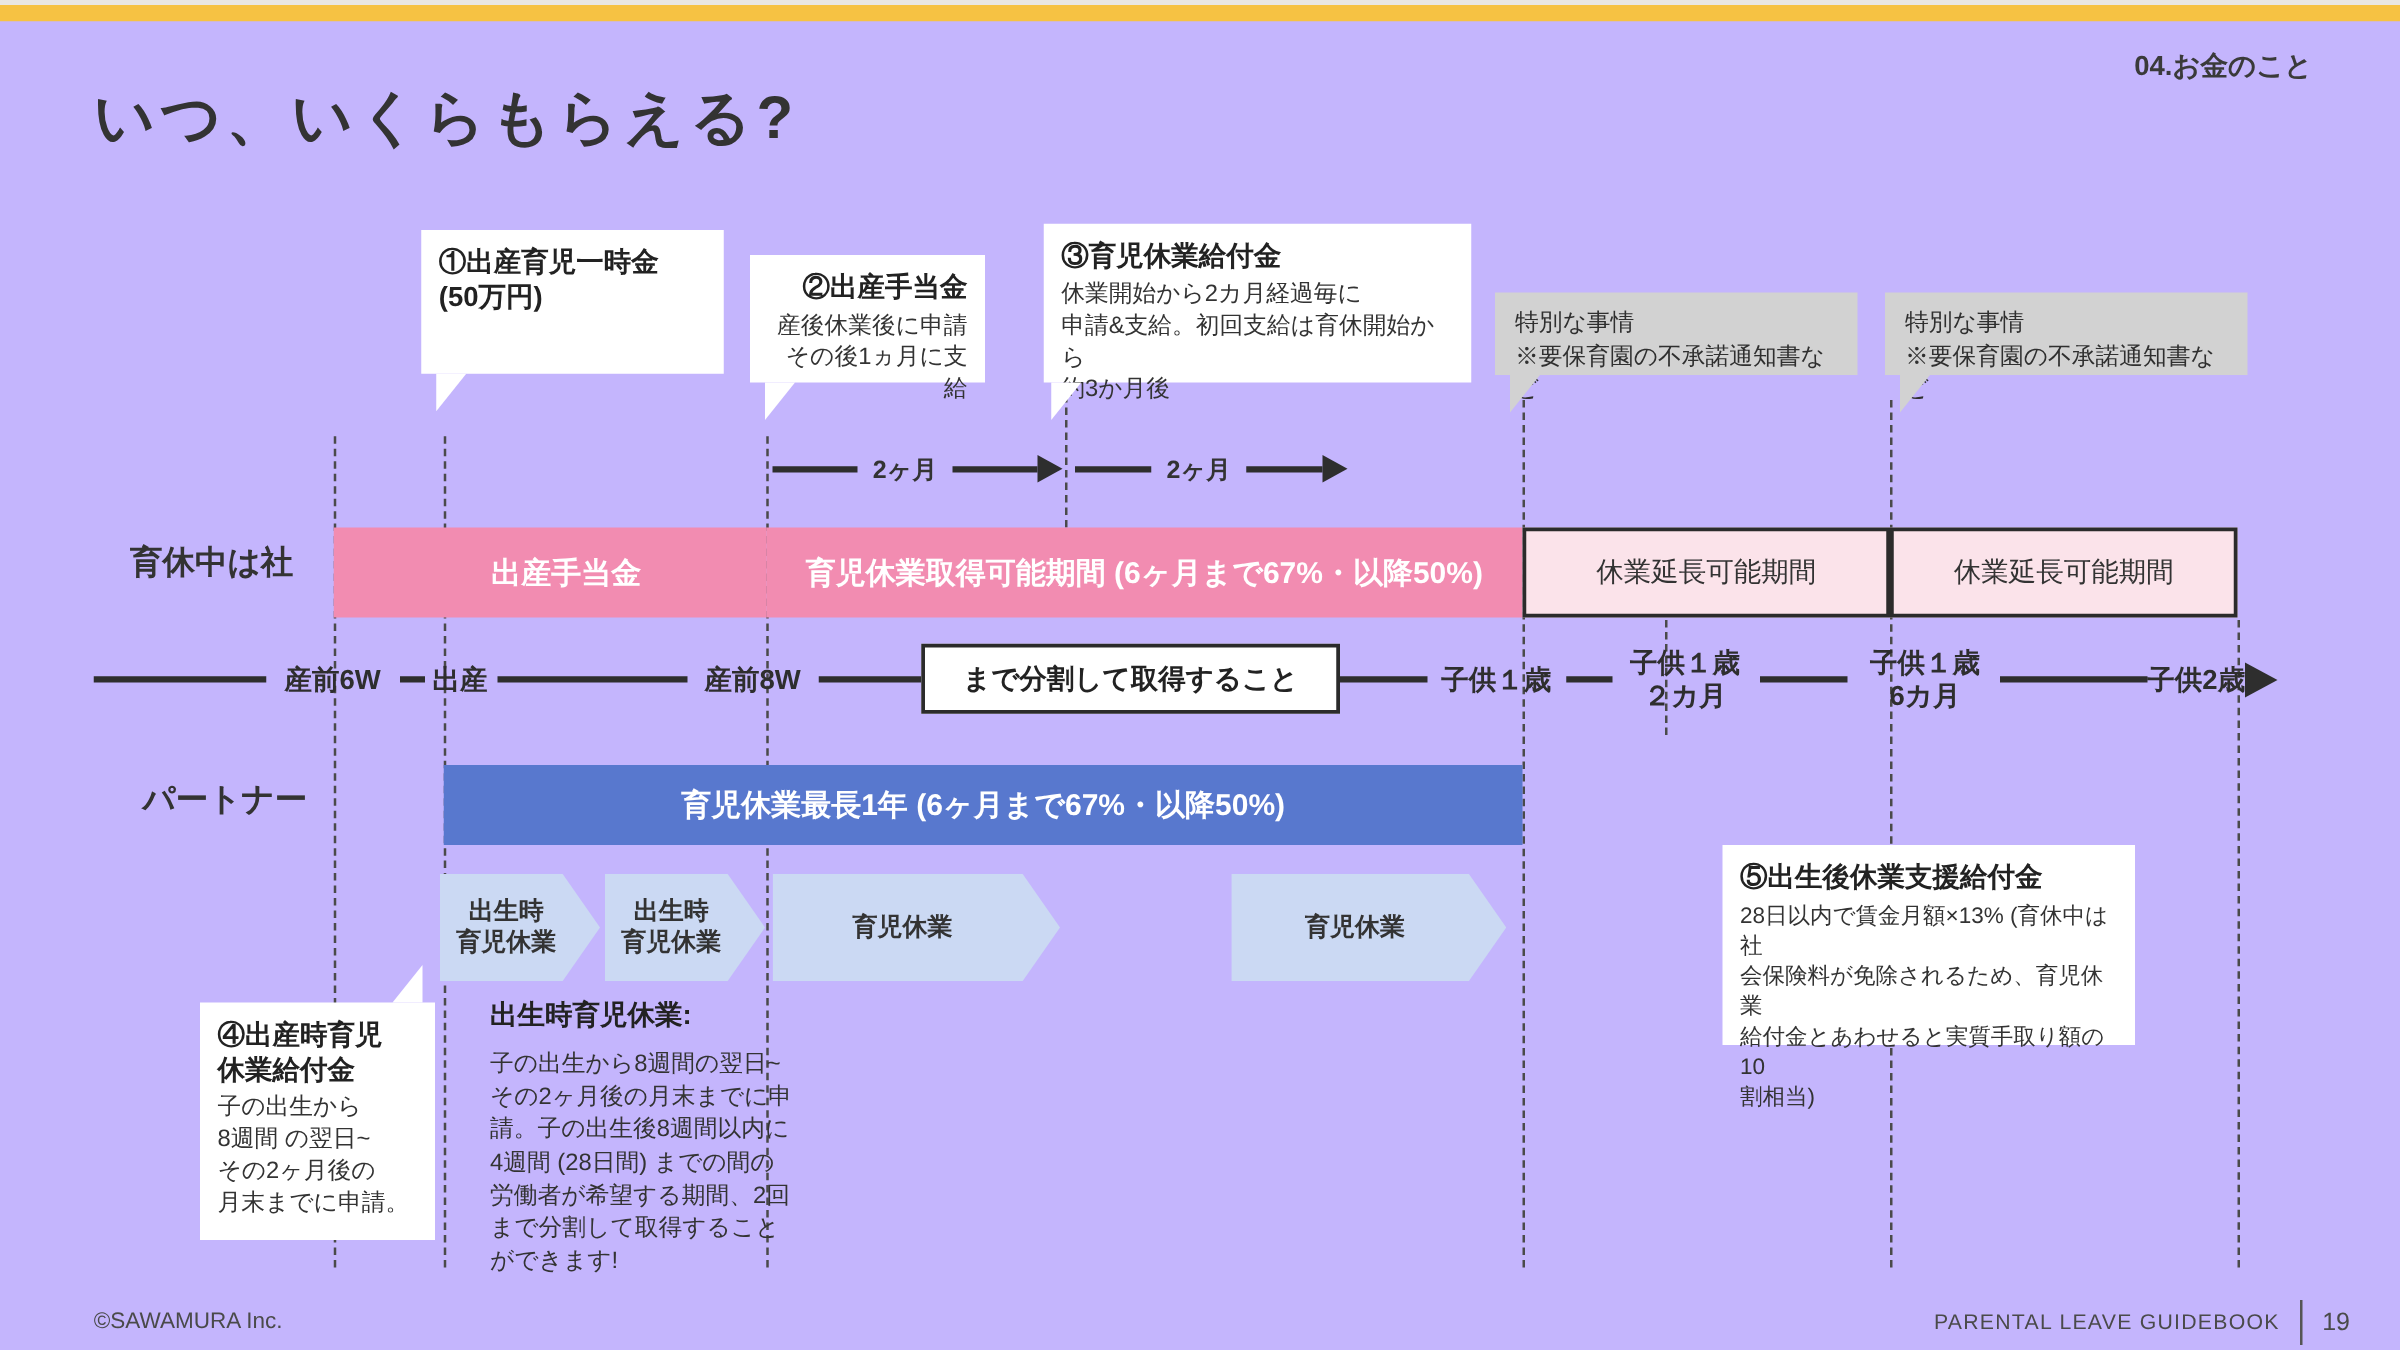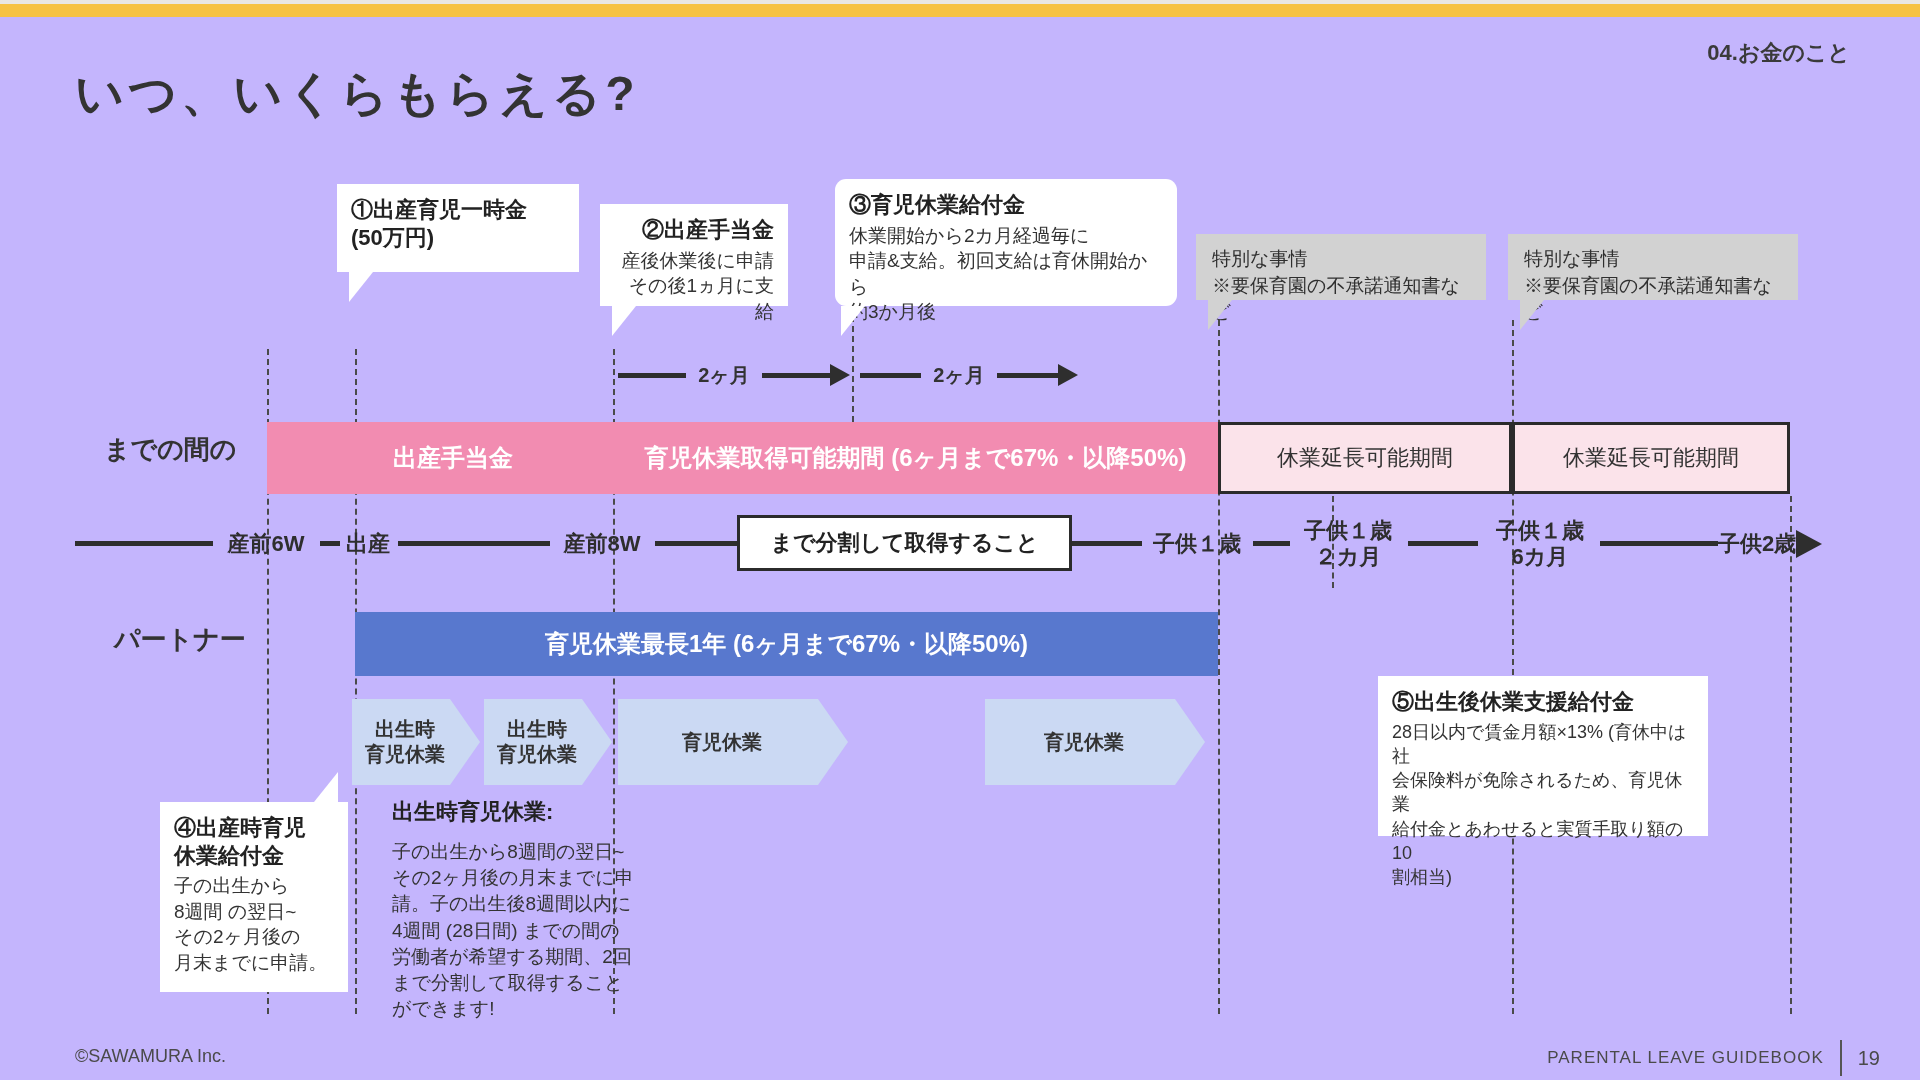--- a/index.html
+++ b/index.html
@@ -67,32 +67,32 @@
 
   <div class="dash" style="left:267px;top:345px;height:665px;"></div>
   <div class="dash" style="left:355px;top:345px;height:665px;"></div>
   <div class="dash" style="left:613px;top:345px;height:665px;"></div>
   <div class="dash" style="left:852px;top:302px;height:116px;"></div>
   <div class="dash" style="left:1218px;top:316px;height:694px;"></div>
   <div class="dash" style="left:1332px;top:492px;height:92px;"></div>
   <div class="dash" style="left:1512px;top:316px;height:694px;"></div>
   <div class="dash" style="left:1790px;top:492px;height:518px;"></div>
 
-  <div class="callout" style="left:337px;top:180px;width:242px;height:88px;">
+  <div class="callout" style="left:337px;top:180px;width:242px;height:115px;">
     <div class="t pre">①出産育児一時金
 (50万円)</div>
     <div class="tail-down"></div>
   </div>
   <div class="callout" style="left:600px;top:200px;width:188px;height:102px;text-align:right;">
     <div class="t">②出産手当金</div>
     <div class="b pre">産後休業後に申請
 その後1ヵ月に支給</div>
     <div class="tail-down"></div>
   </div>
-  <div class="callout" style="left:835px;top:175px;width:342px;height:127px;border-radius:11px;">
+  <div class="callout" style="left:835px;top:175px;width:342px;height:127px;">
     <div class="t">③育児休業給付金</div>
     <div class="b pre">休業開始から2カ月経過毎に
 申請&amp;支給。初回支給は育休開始から
 約3か月後</div>
     <div class="tail-down" style="left:6px;"></div>
   </div>
 
   <div class="gray-note pre" style="left:1196px;top:230px;width:290px;height:66px;">特別な事情
 ※要保育園の不承諾通知書など</div>
   <div class="gray-note" style="left:1196px;top:230px;width:0;height:66px;padding:0;">
@@ -110,21 +110,21 @@
     <div class="ln"></div>
     <div class="head"></div>
   </div>
   <div class="dur" style="left:860px;width:218px;">
     <div class="ln"></div>
     <div class="lbl">2ヶ月</div>
     <div class="ln"></div>
     <div class="head"></div>
   </div>
 
-  <div class="row-label" style="left:104px;top:428px;">までの間の</div>
+  <div class="row-label" style="left:104px;top:428px;">育休中は社</div>
   <div class="bar pink" style="left:267px;width:346px;padding-left:26px;">出産手当金</div>
   <div class="bar pink" style="left:613px;width:605px;">育児休業取得可能期間 (6ヶ月まで67%・以降50%)</div>
   <div class="bar pale" style="left:1218px;width:294px;">休業延長可能期間</div>
   <div class="bar pale" style="left:1512px;width:278px;">休業延長可能期間</div>
 
   <div class="seg" style="left:75px;width:138px;"></div>
   <div class="tick" style="left:266px;">産前6W</div>
   <div class="seg" style="left:320px;width:20px;"></div>
   <div class="tick" style="left:368px;">出産</div>
   <div class="seg" style="left:398px;width:152px;"></div>

